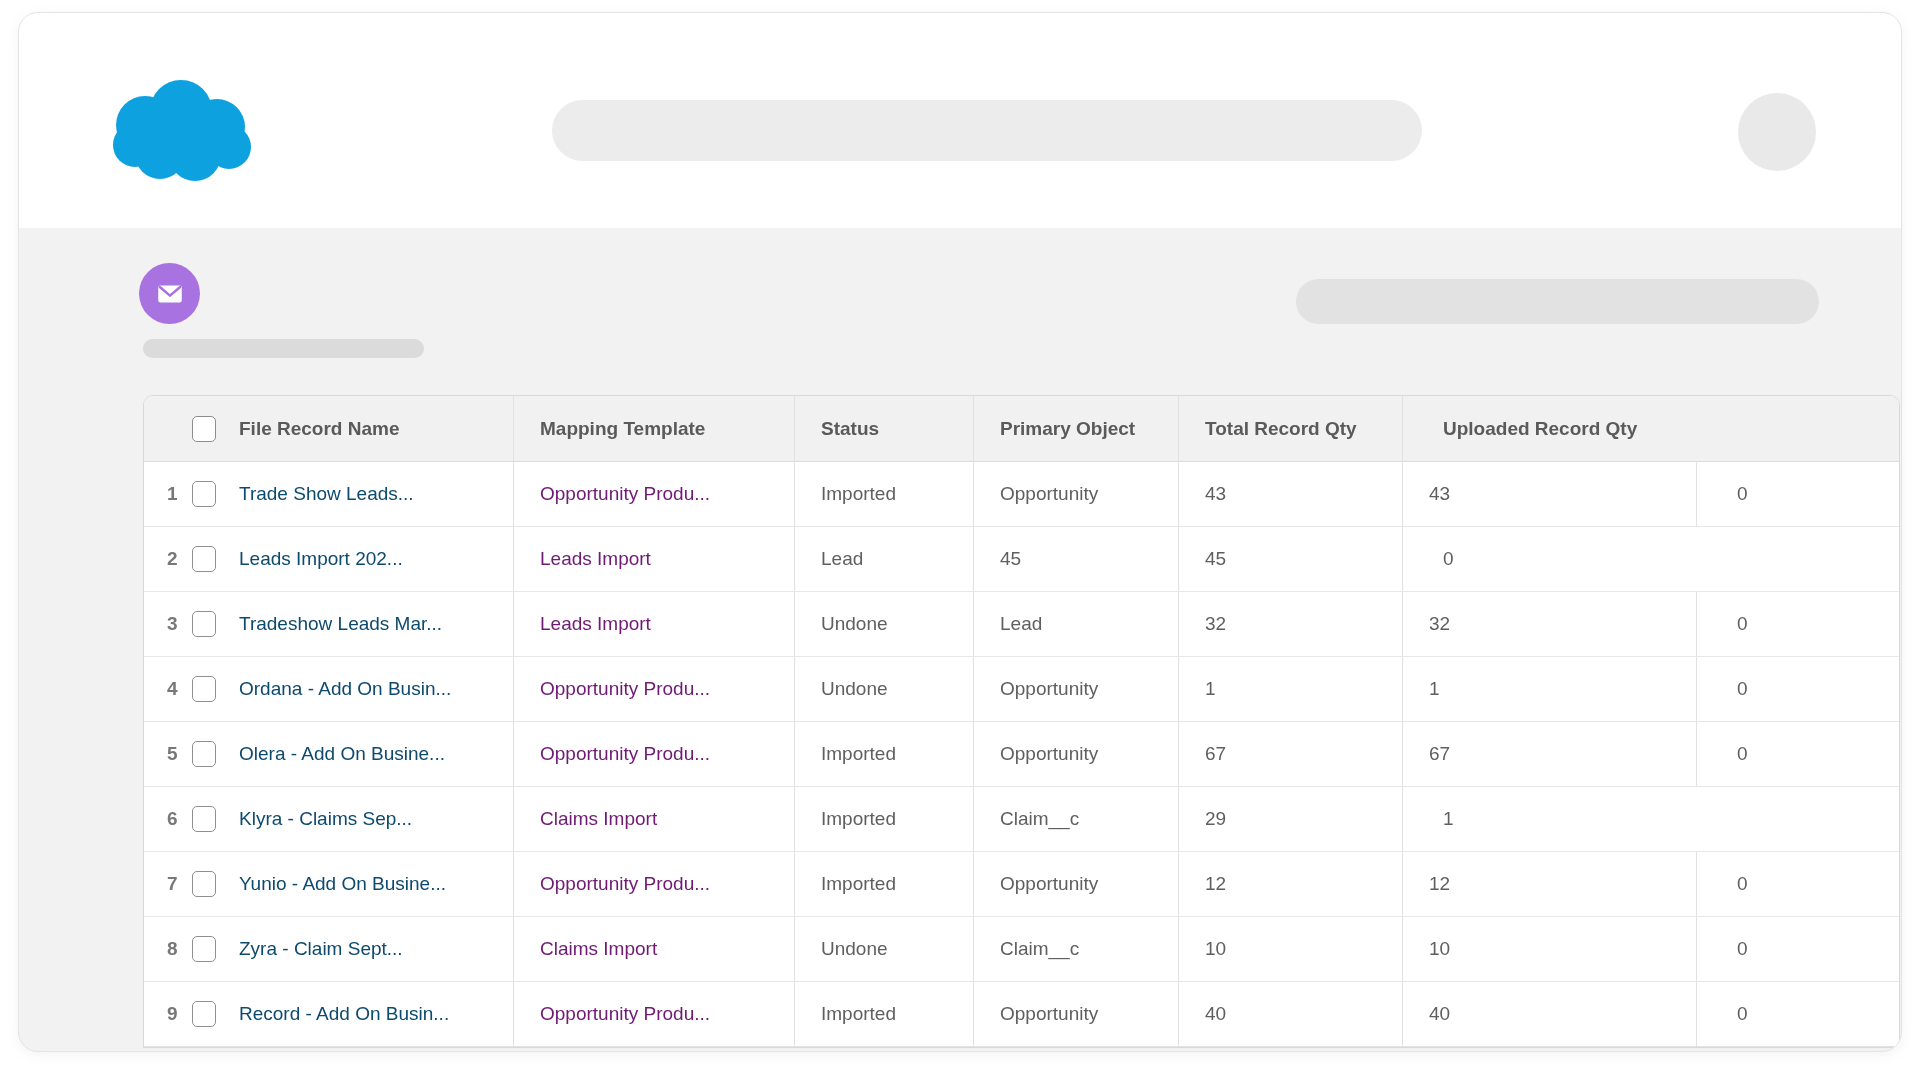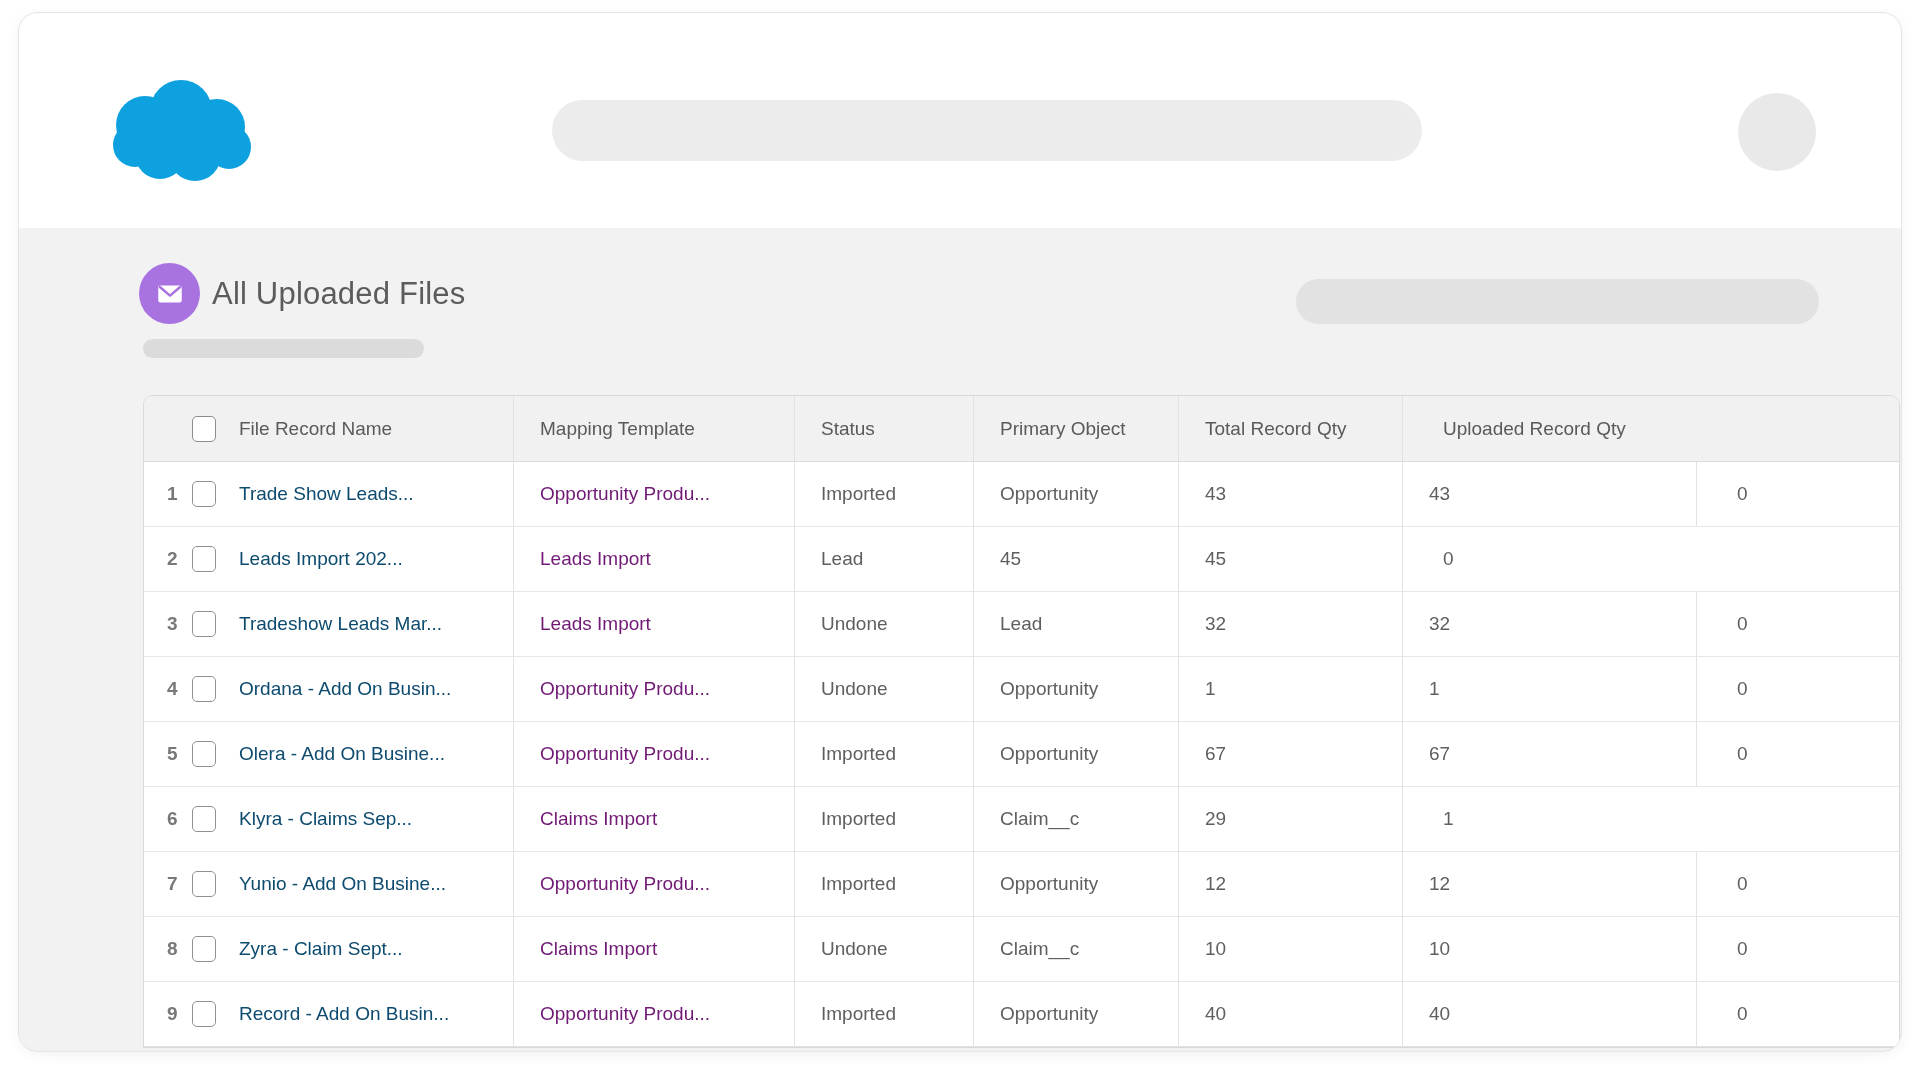--- a/index.html
+++ b/index.html
@@ -54,21 +54,21 @@
     height:65px; background:#ffffff; border-bottom:1px solid #e7e7e7;
   }
   .trow:last-child { border-bottom:1px solid #e2e2e2; }
   .trow.thead { height:66px; background:#f1f1f1; border-bottom:1px solid #dcdcdc; }
   .cell {
     display:flex; align-items:center; padding-left:26px;
     font-size:19px; color:#5f5f5f; border-right:1px solid #e2e2e2;
     white-space:nowrap; overflow:hidden;
   }
   .cell:last-child { border-right:none; padding-left:40px; }
-  .thead .cell { font-weight:400; color:#5a5a5a; }
+  .thead .cell { font-weight:700; color:#5a5a5a; }
   .cell.first { padding-left:23px; }
   .rownum { width:25px; font-weight:700; color:#787878; font-size:19px; flex:none; }
   .cbx {
     width:24px; height:26px; flex:none; background:#ffffff;
     border:1.6px solid #909090; border-radius:5px; cursor:pointer;
   }
   .thead .cbx { border-color:#8d8d8d; }
   .name-link { margin-left:23px; color:#0c4a6e; text-decoration:none; cursor:pointer; }
   .tmpl-link { color:#701a75; text-decoration:none; cursor:pointer; }
 </style>
@@ -92,21 +92,20 @@
     <div class="search-skel"></div>
     <div class="avatar-skel"></div>
   </div>
 
   <div class="obj-icon">
     <svg width="32" height="32" viewBox="0 0 24 24" xmlns="http://www.w3.org/2000/svg">
       <rect x="3.2" y="5.6" width="17.6" height="12.8" rx="1.6" fill="#ffffff"></rect>
       <path d="M4.4 6.8 L12 13.2 L19.6 6.8" stroke="#a873e0" stroke-width="1.9" fill="none" stroke-linecap="round" stroke-linejoin="round"></path>
     </svg>
   </div>
-  <div class="page-title">All Uploaded Files</div>
   <div class="toolbar-skel"></div>
   <div class="subtitle-skel"></div>
 
   <div class="table" id="files-table">
       <div class="trow thead">
         <div class="cell first">
           <span class="rownum"></span>
           <span class="cbx"></span>
           <span class="name-link" style="color: rgb(90, 90, 90); cursor: default;">File Record Name</span>
         </div>

